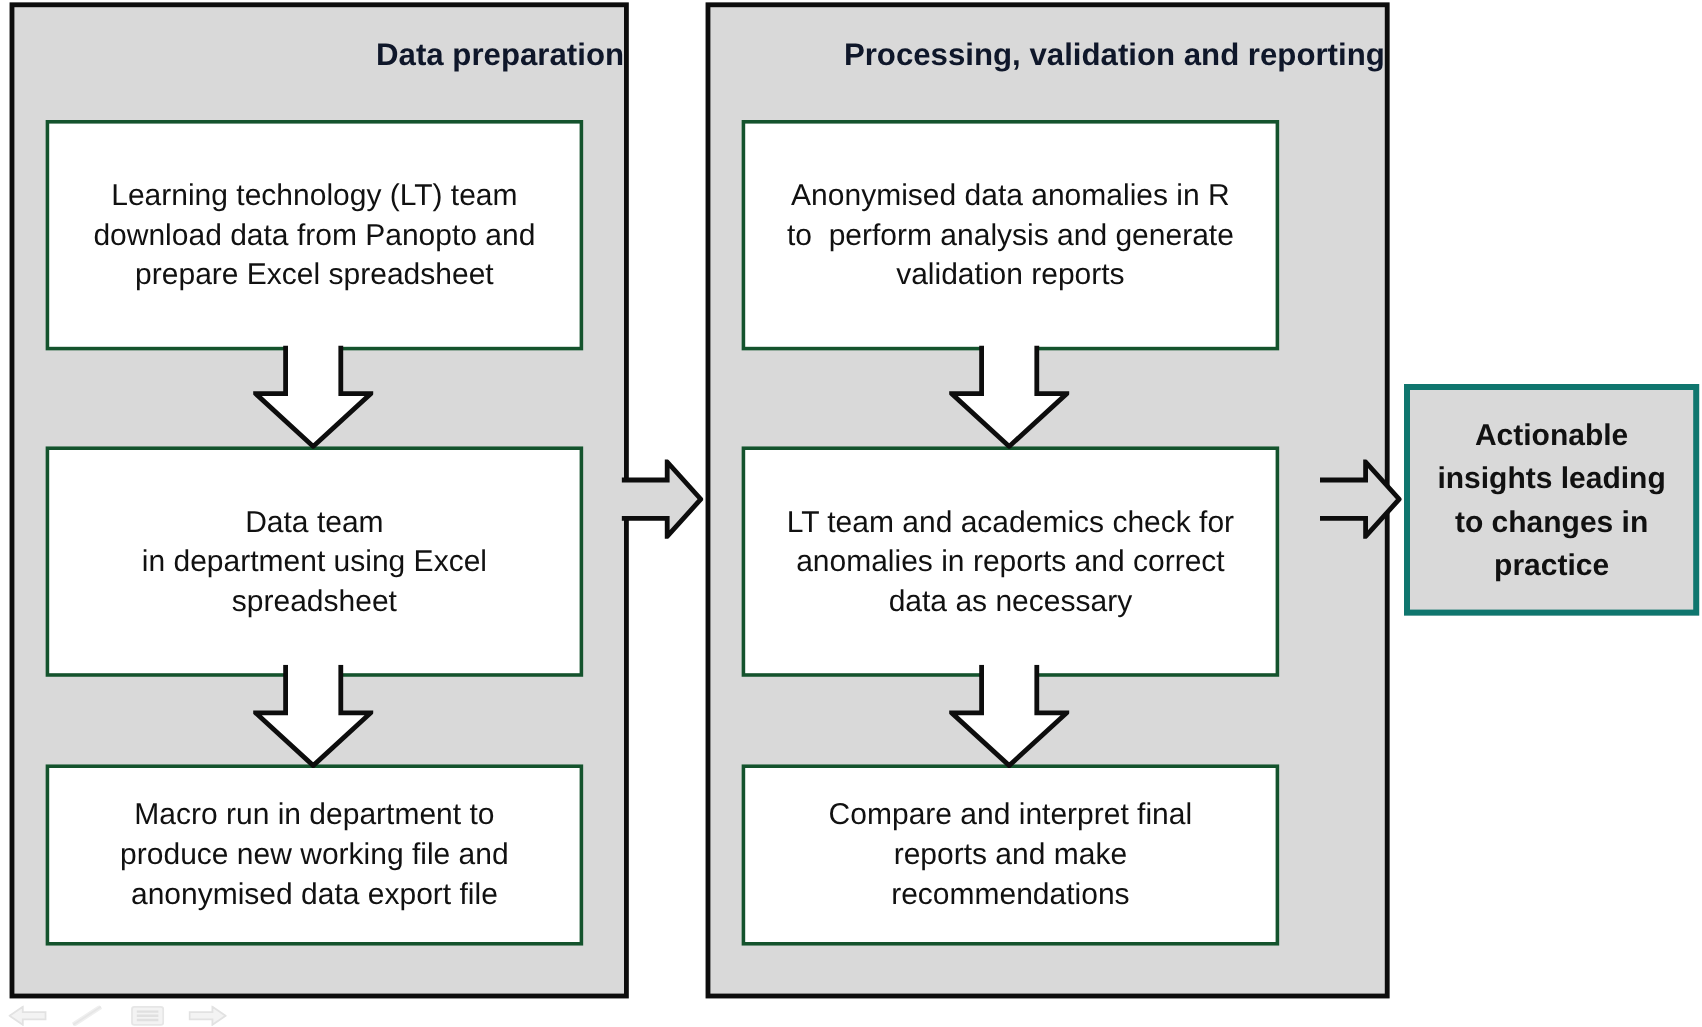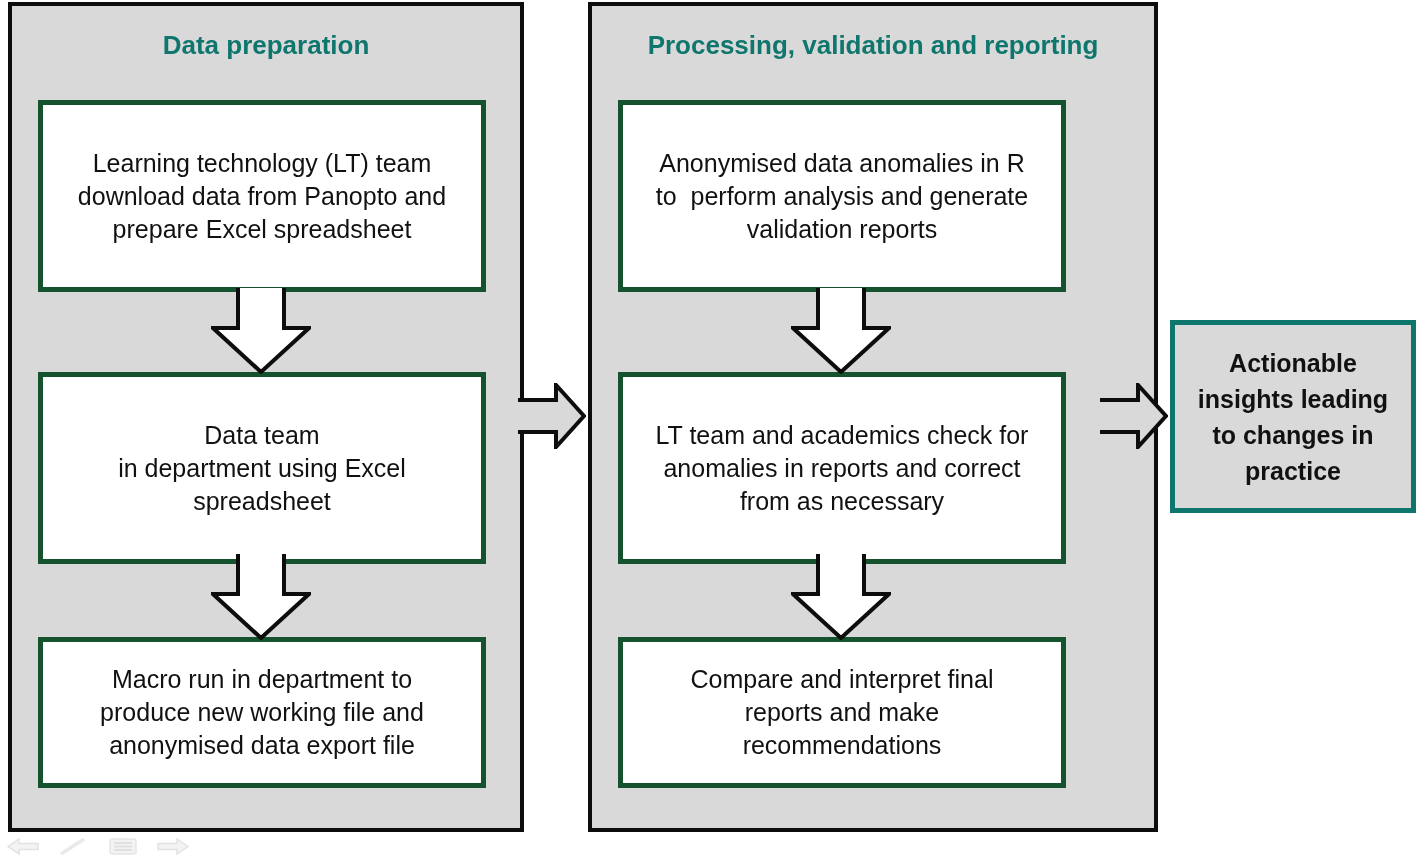--- a/index.html
+++ b/index.html
@@ -21,31 +21,31 @@
     box-sizing: border-box;
   }
   .panel-1 { left: 8px;   width: 516px; }
   .panel-2 { left: 588px; width: 570px; }
   .panel-title {
     position: absolute;
     top: 24px;
     left: 0;
     width: 100%;
     margin: 0;
-    text-align: center;
+    text-align: right;
     font-size: 26px;
     font-weight: bold;
-    color: #0f766e;
+    color: #0f172a;
   }
   .step-box {
     position: absolute;
     left: 26px;
     width: 448px;
     background: #ffffff;
-    border: 5px solid #14532d;
+    border: 3px solid #14532d;
     box-sizing: border-box;
     display: flex;
     align-items: center;
     justify-content: center;
     z-index: 2;
   }
   .step-text {
     white-space: pre-wrap;
     text-align: center;
     font-size: 25px;
@@ -166,21 +166,21 @@
 validation reports</div>
     </div>
 
     <svg class="down-arrow p2-arrow arrow-gap-1" viewBox="0 0 100 86">
       <path d="M27,0 L27,40 L2,40 L50,84 L98,40 L73,40 L73,0" fill="#ffffff" stroke="#0d0d0d" stroke-width="4" stroke-linejoin="miter"></path>
     </svg>
 
     <div class="step-box box-b">
       <div class="step-text">LT team and academics check for
 anomalies in reports and correct
-from as necessary</div>
+data as necessary</div>
     </div>
 
     <svg class="down-arrow p2-arrow arrow-gap-2" viewBox="0 0 100 86">
       <path d="M27,0 L27,40 L2,40 L50,84 L98,40 L73,40 L73,0" fill="#ffffff" stroke="#0d0d0d" stroke-width="4" stroke-linejoin="miter"></path>
     </svg>
 
     <div class="step-box box-c">
       <div class="step-text">Compare and interpret final
 reports and make
 recommendations</div>

